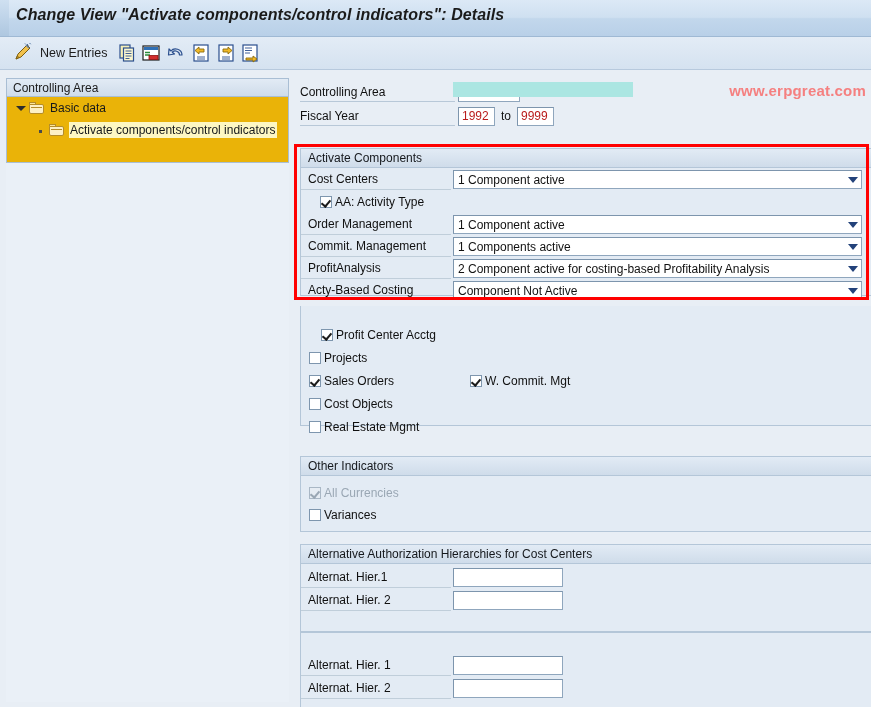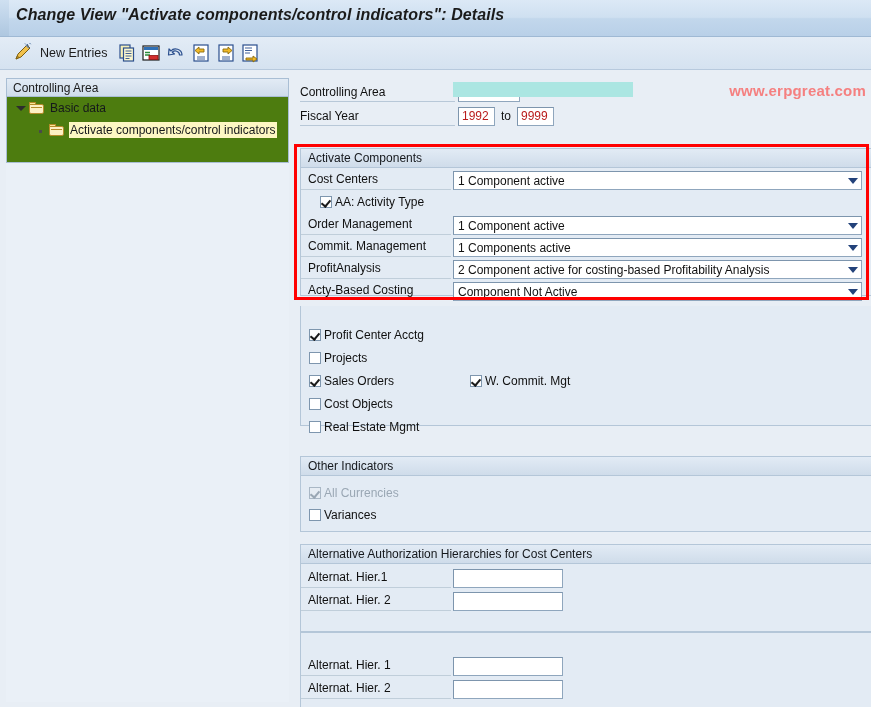--- a/index.html
+++ b/index.html
@@ -57,21 +57,21 @@
     background: linear-gradient(to bottom, #e2ebf5, #cfdcea);
     border: 1px solid #a9bed4;
     box-sizing: border-box;
   }
   .tree-header span {
     position: absolute; left: 6px; top: 2px;
     font-size: 12px; color: #1a1a1a;
   }
   .tree-body {
     position: absolute; left: 0; top: 19px; width: 283px; height: 66px;
-    background: #4d7c0f;
+    background: #eab308;
     border-left: 1px solid #a9bed4;
     border-right: 1px solid #a9bed4;
     border-bottom: 1px solid #a9bed4;
     box-sizing: border-box;
   }
   .tree-row {
     position: relative; height: 22px;
     display: flex; align-items: center;
     font-size: 12px; color: #15181c; white-space: nowrap;
   }
@@ -175,21 +175,21 @@
     background: linear-gradient(to bottom, #e2ebf5 0%, #cfdcea 100%);
     border-bottom: 1px solid #b4c6d8;
     box-sizing: border-box;
   }
   .panel-title span {
     position: absolute; left: 7px; top: 2px;
     font-size: 12px; color: #15181c; white-space: nowrap;
   }
 
   .frow {
-    position: absolute; display: flex; align-items: flex-end; height: 20px;
+    position: absolute; display: flex; align-items: flex-start; height: 20px;
   }
   .frow-label {
     width: 150px; font-size: 12px; color: #101010;
     border-bottom: 1px solid #c0ceda;
     height: 20px; line-height: 19px; box-sizing: border-box;
     padding-left: 7px;
   }
 
   
   .combo {
@@ -425,21 +425,21 @@
           <span class="ctext">Component Not Active</span>
           <span class="carrow"></span>
         </div>
       </div>
     </div>
 
     <div class="redbox"></div>
 
     <div class="panel" style="left:6px; top:230px; width:571px; height:120px; border-top:none;">
 
-      <div class="cbrow" style="left:8px; top:20px;align-items:center;">
+      <div class="cbrow" style="left:20px; top:20px;align-items:center;">
         <span class="cbox checked"></span>
         <span class="cb-label">Profit Center Acctg</span>
       </div>
 
       <div class="cbrow" style="left:8px; top:43px;">
         <span class="cbox"></span>
         <span class="cb-label">Projects</span>
       </div>
 
       <div class="cbrow" style="left:8px; top:66px;">

